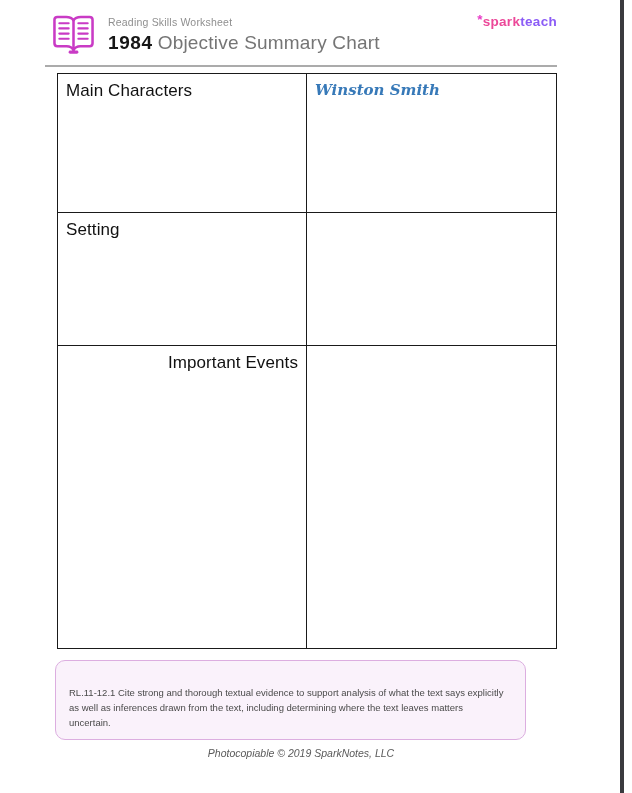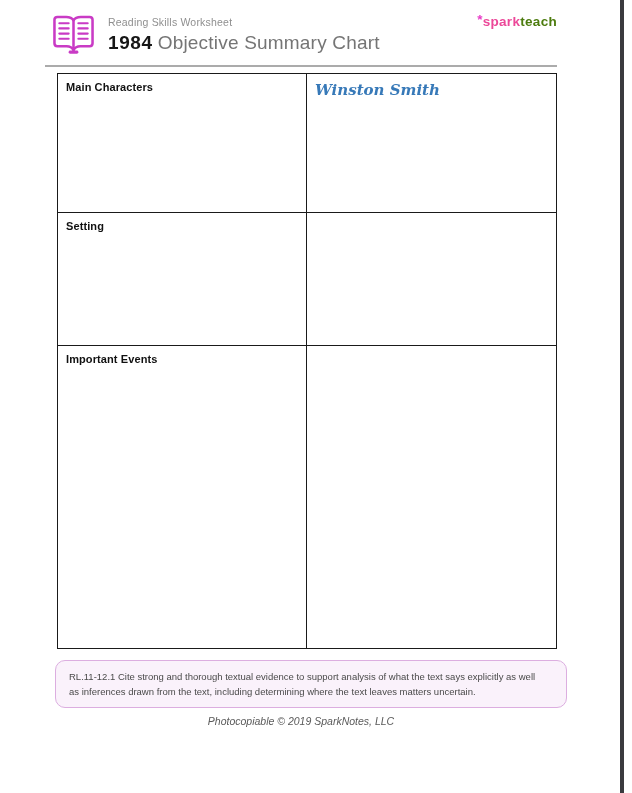--- a/index.html
+++ b/index.html
@@ -55,65 +55,65 @@
   .logo {
     position: absolute;
     right: 0;
     top: 0;
     font-size: 13.5px;
     font-weight: bold;
     letter-spacing: 0.3px;
   }
   .logo .asterisk { color: #e83bc7; position: relative; top: -2px; }
   .logo .spark { color: #ec4899; }
-  .logo .teach { color: #4d7c0f; }
+  .logo .teach { color: #8b5cf6; }
   .rule { height: 2px; background: #ababab; margin-top: 9px; }
   .intro {
     margin: 18px 0 0 12px;
     width: 490px;
     font-size: 12.5px;
     color: #3d3d3d;
     line-height: 1.55;
   }
   .intro .book { font-style: italic; }
   .chart {
     margin: 6px 0 0 12px;
     width: 500px;
     border: 1.5px solid #1a1a1a;
   }
   .chart-row { display: flex; }
   .chart-row + .chart-row { border-top: 1.5px solid #1a1a1a; }
   .row-0 { height: 138px; }
   .row-1 { height: 133px; }
-  .row-2 { height: 303px; }
+  .row-2 { height: 303px; text-align: right; }
   .cell { padding: 7px 8px; }
   .cell.label {
     width: 249px;
     flex: none;
     border-right: 1.5px solid #1a1a1a;
-    font-weight: bold;
-    font-size: 11px;
+    font-weight: normal;
+    font-size: 17px;
     color: #111111;
     letter-spacing: 0.1px;
   }
   .cell.entry {
     flex: 1;
     font-family: "DejaVu Serif", serif;
     font-style: italic;
     font-weight: 600;
     font-size: 15px;
     color: #3779b8;
   }
   .standards {
     margin: 11px 0 0 10px;
-    width: 512px;
+    width: 471px;
     border: 1.5px solid #dcaee0;
     background: #faf2fb;
     border-radius: 10px;
-    padding: 8px 20px 8px 13px;
+    padding: 24px 20px 8px 13px;
     font-size: 9.5px;
     color: #4a4a4a;
     line-height: 1.6;
   }
   .footer {
     margin-top: 7px;
     text-align: center;
     font-size: 10.5px;
     font-style: italic;
     color: #5a5a5a;

